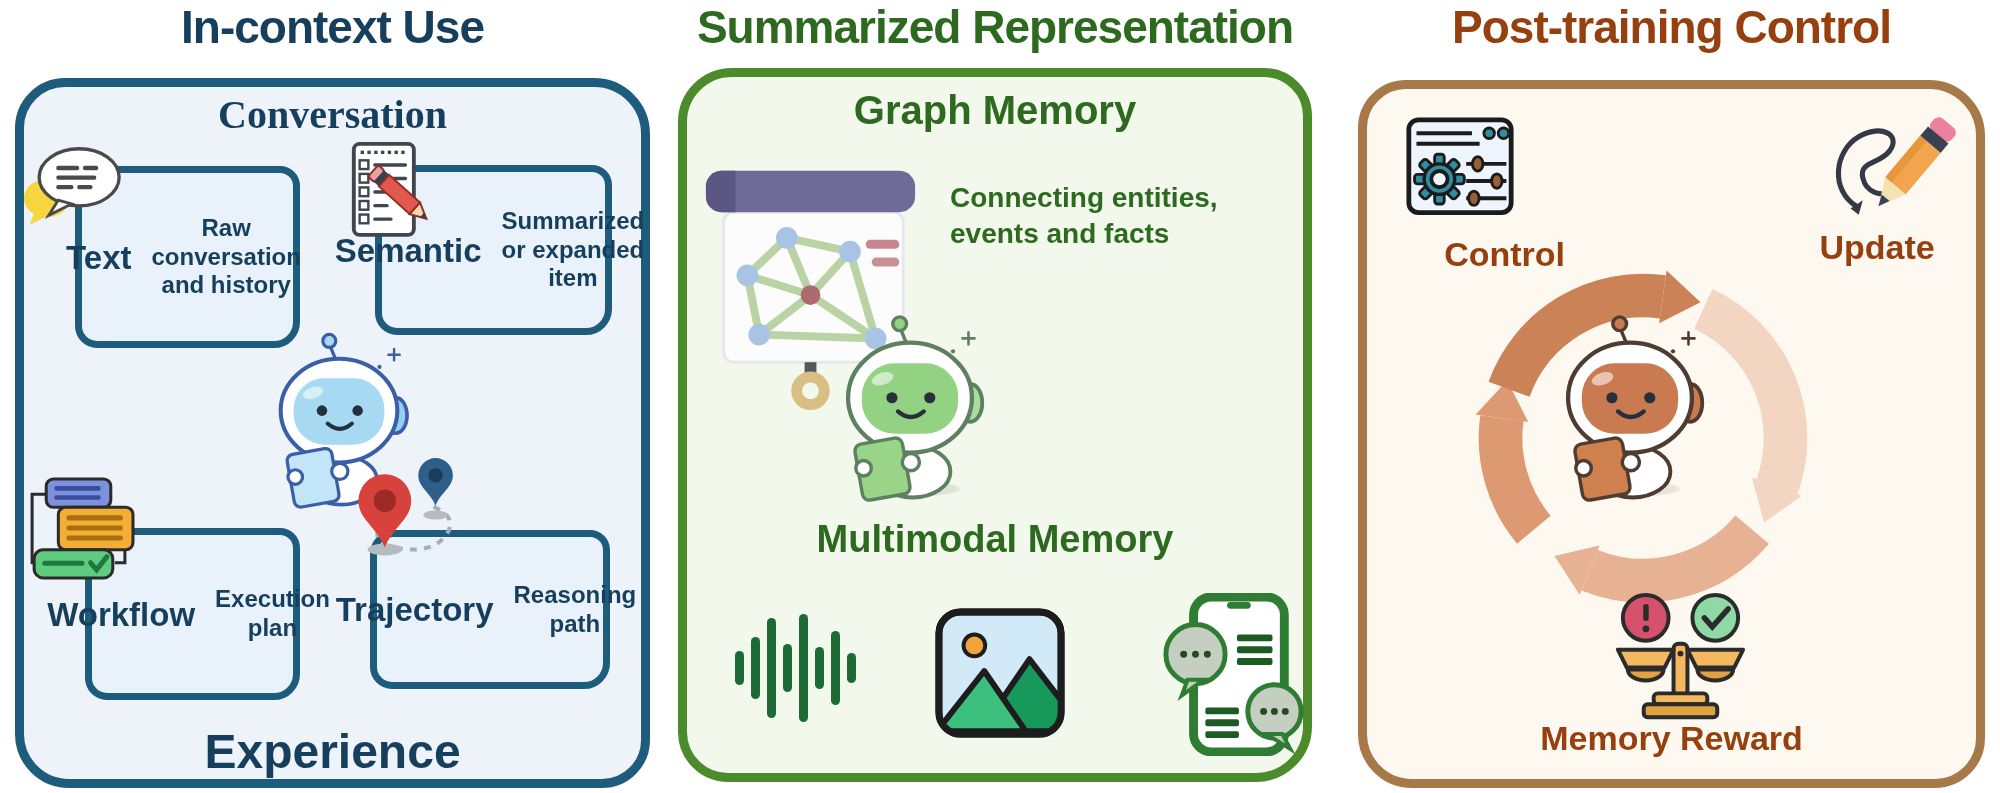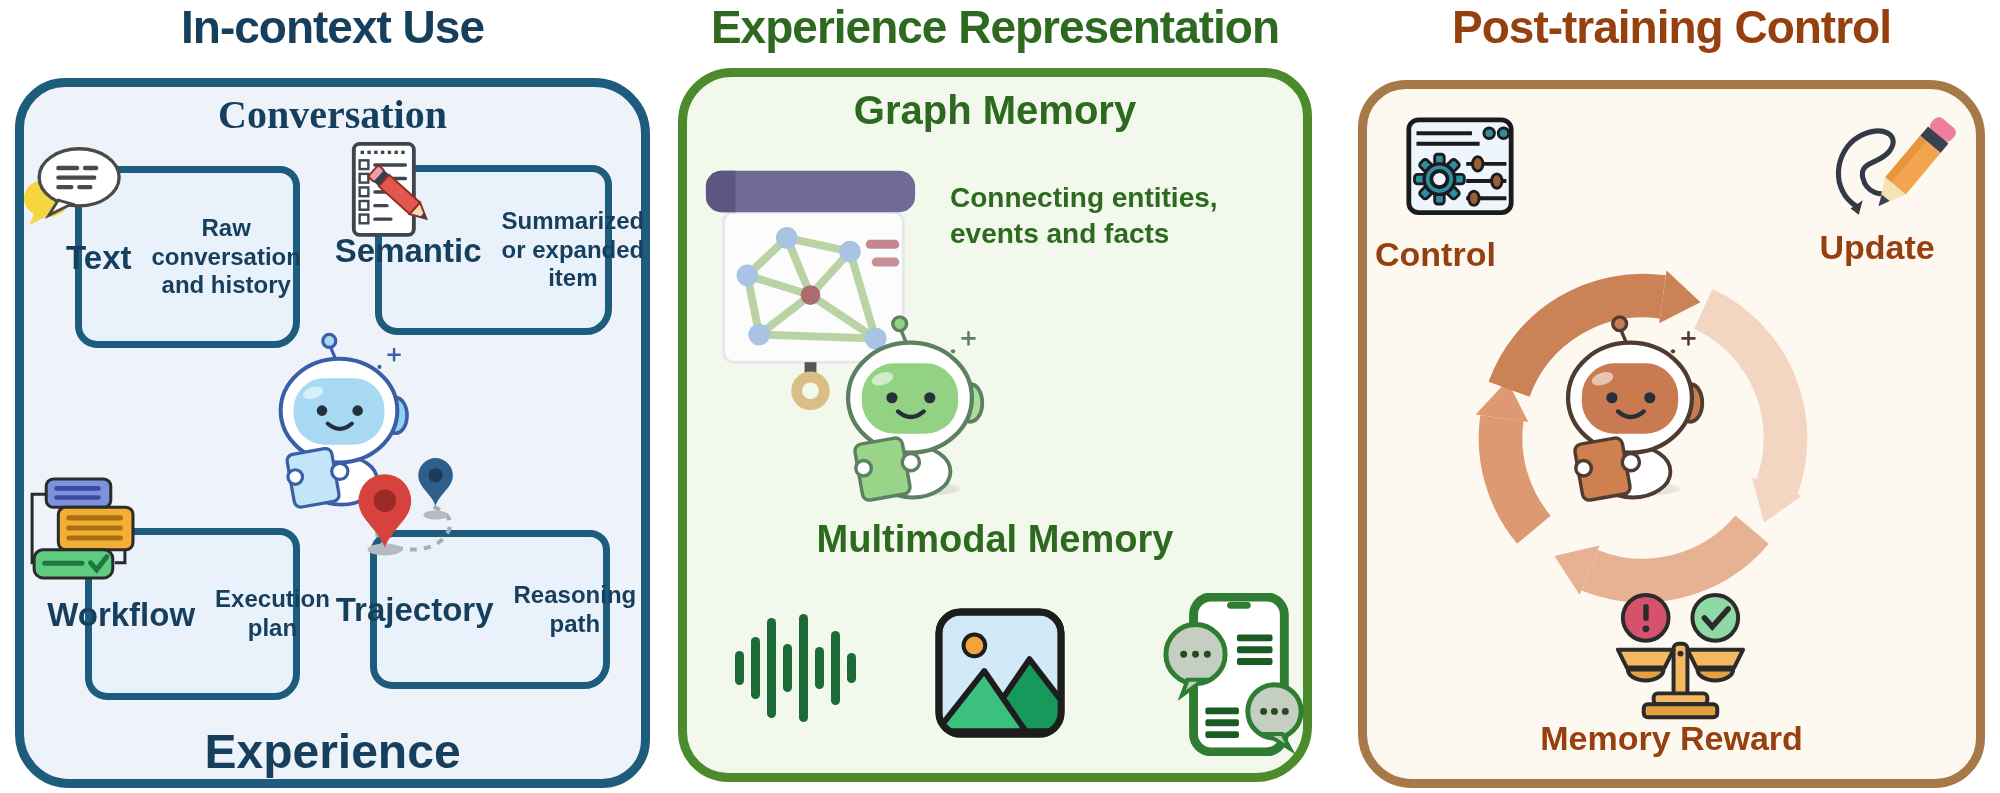--- a/index.html
+++ b/index.html
@@ -42,21 +42,21 @@
   .mm-heading{left:0;top:441px;width:616px;text-align:center;font-size:38px;}
   .graph-board{left:13px;top:78px;width:222px;}
   .graph-caption{left:263px;top:103px;width:350px;font-size:28px;line-height:1.3;text-align:left;}
   .robot2{left:137px;top:233px;width:172px;}
   .icon-wave{left:46px;top:536px;width:130px;}
   .icon-image{left:248px;top:531px;width:130px;}
   .icon-phone{left:473px;top:516px;width:148px;}
   
   .p3 *{color:#96400f;}
   .icon-control{left:38px;top:27px;width:110px;}
-  .ctl-label{left:8px;top:146px;width:190px;text-align:left;font-size:34px;}
+  .ctl-label{left:8px;top:146px;width:190px;text-align:right;font-size:34px;}
   .icon-pencil{left:461px;top:13px;width:128px;}
   .upd-label{left:415px;top:139px;width:190px;text-align:center;font-size:34px;}
   .cycle{left:86px;top:159px;width:380px;z-index:1;}
   .robot3{left:177px;top:221px;width:172px;z-index:2;}
   .icon-scale{left:231px;top:503px;width:164px;z-index:3;}
   .reward-label{left:0;top:630px;width:609px;text-align:center;font-size:34px;}
   
   .robot-blue{--outline:#3b5ea8;--face:#a8d9f2;--tablet:#c2e6f8;--ear:#93cfee;}
   .robot-green{--outline:#5d8060;--face:#94d283;--tablet:#9ad489;--ear:#aadca0;}
   .robot-orange{--outline:#4e3c31;--face:#c97a50;--tablet:#ce804f;--ear:#c97a50;}
@@ -81,21 +81,21 @@
       <circle cx="79" cy="102" r="6.5" fill="#26303d"></circle>
       <circle cx="123" cy="102" r="6.5" fill="#26303d"></circle>
       <path d="M86,118 Q101,131 116,118" stroke="#26303d" stroke-width="5" fill="none" stroke-linecap="round"></path>
       <rect x="40" y="152" width="56" height="66" rx="8" fill="var(--tablet)" stroke="var(--outline)" stroke-width="4" transform="rotate(-10 68 185)"></rect>
       <circle cx="46" cy="184" r="9" fill="#ffffff" stroke="var(--outline)" stroke-width="4"></circle>
       <circle cx="101" cy="177" r="10" fill="#ffffff" stroke="var(--outline)" stroke-width="4"></circle>
     </symbol>
   </svg>
 
   <div class="panel-title t1">In-context Use</div>
-  <div class="panel-title t2">Experience Representation</div>
+  <div class="panel-title t2">Summarized Representation</div>
   <div class="panel-title t3">Post-training Control</div>
 
   <section class="panel p1">
     <div class="abs conv-label">Conversation</div>
 
     <div class="abs ibox box-text">
       <div class="ibox-title">Text</div>
       <div class="ibox-desc">Raw conversation and history</div>
     </div>
 

